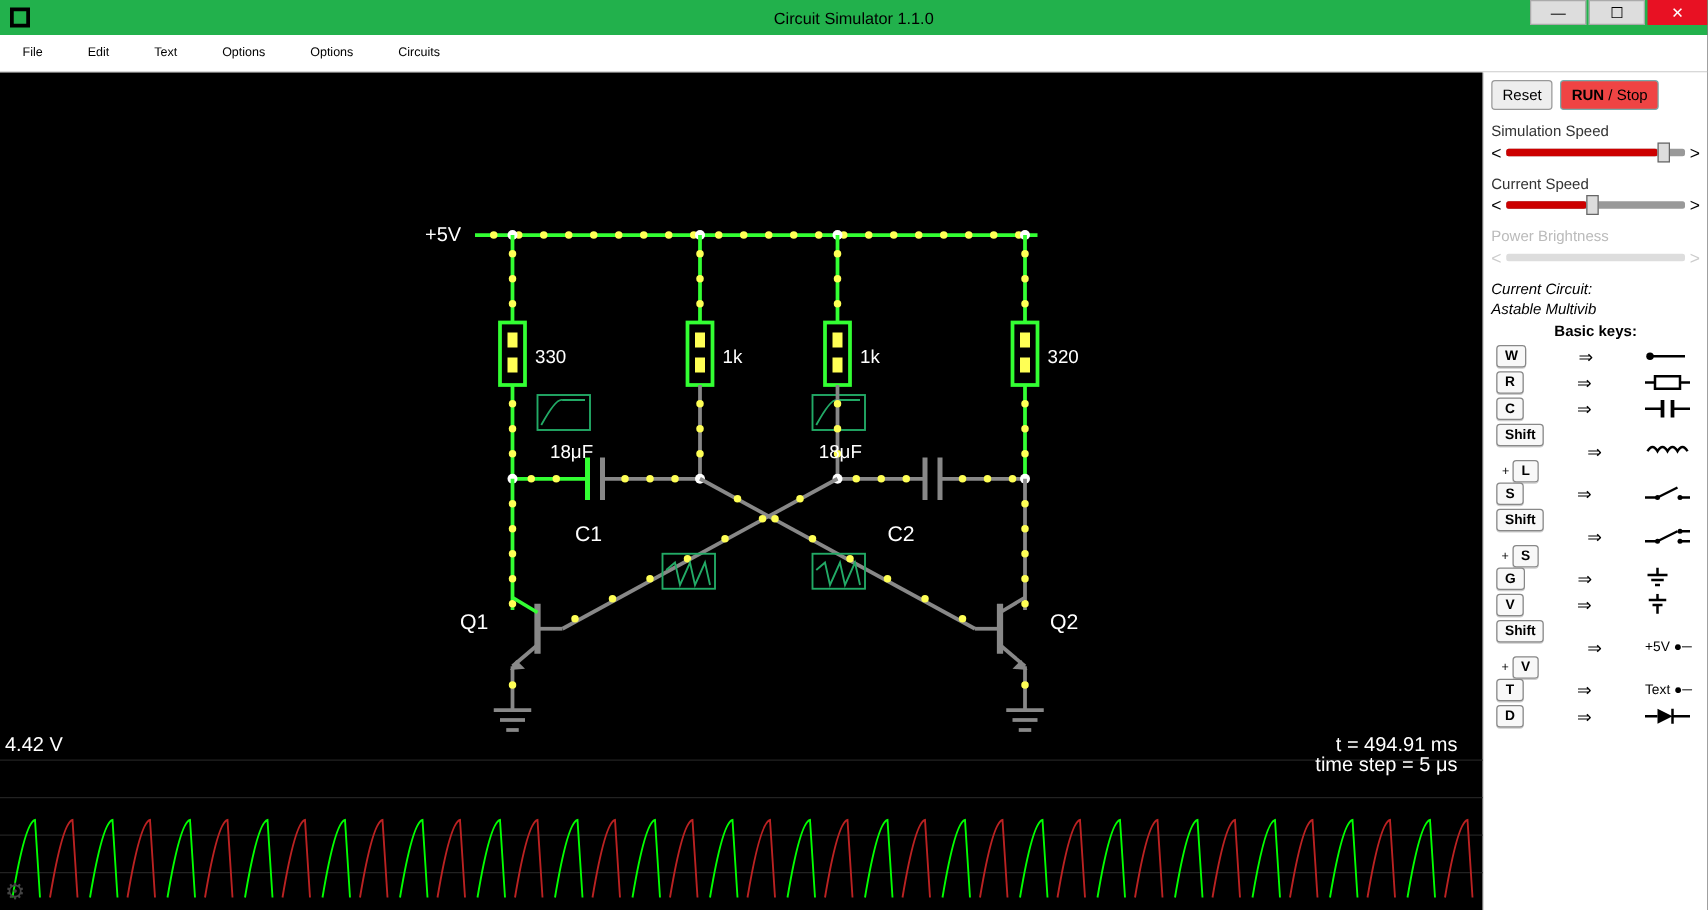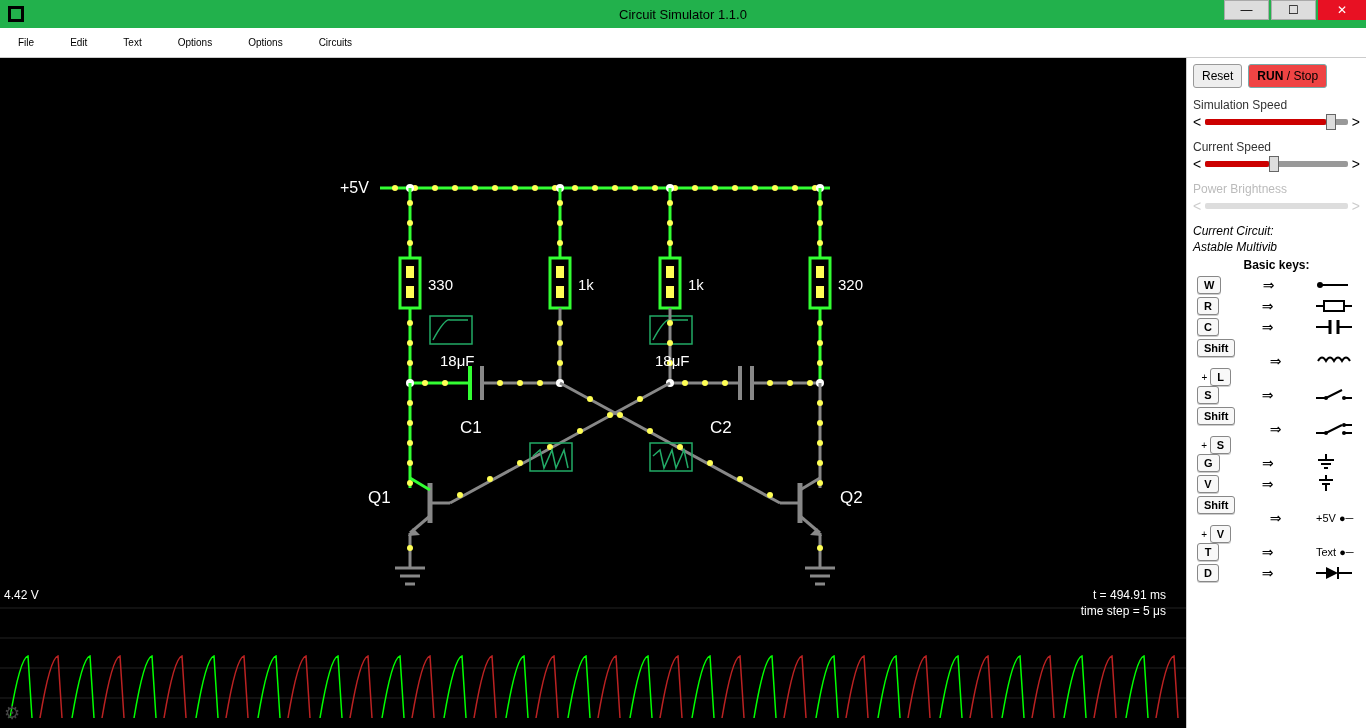--- a/index.html
+++ b/index.html
@@ -43,21 +43,21 @@
 .key-badge { border: 1px solid #888; background: #f8f8f8; padding: 2px 6px; font-size: 11px; border-radius: 3px; font-weight: bold; min-width: 22px; text-align: center; box-shadow: 0 1px 0 #ccc; }
 .key-combo { display: flex; flex-direction: column; align-items: center; gap: 15px; }
 .key-combo .plus { font-size: 10px; line-height: 1; }
 .key-arrow { font-size: 14px; }
 .key-symbol { width: 40px; display: flex; align-items: center; justify-content: flex-start; }
 
 
 .circuit-svg { position: absolute; top: 0; left: 0; }
 .scope-area { position: absolute; bottom: 0; left: 0; right: 0; height: 140px; }
 
-.scope-label { position: absolute; color: #fff; font-size: 12px; font-family: sans-serif; }
+.scope-label { position: absolute; color: #fff; font-size: 16px; font-family: sans-serif; }
 
 .gear-icon { position: absolute; bottom: 4px; left: 4px; color: #444; font-size: 18px; cursor: pointer; }
 </style>
 </head>
 <body>
 
 <div class="titlebar">
   <div class="titlebar-icon"></div>
   <div class="titlebar-title">Circuit Simulator 1.1.0</div>
   <div class="titlebar-controls">

